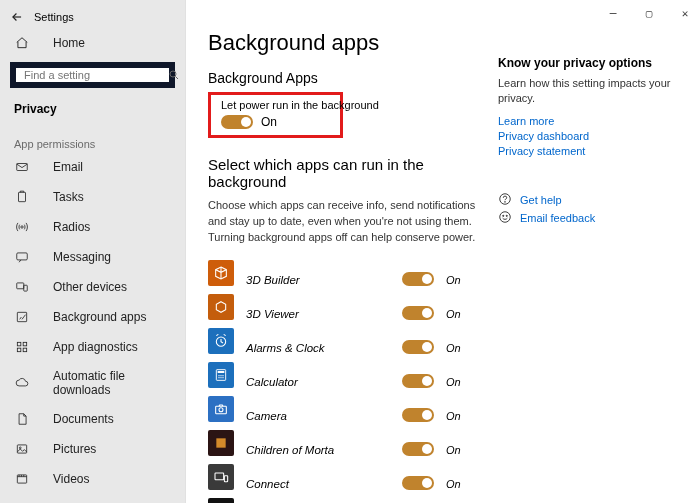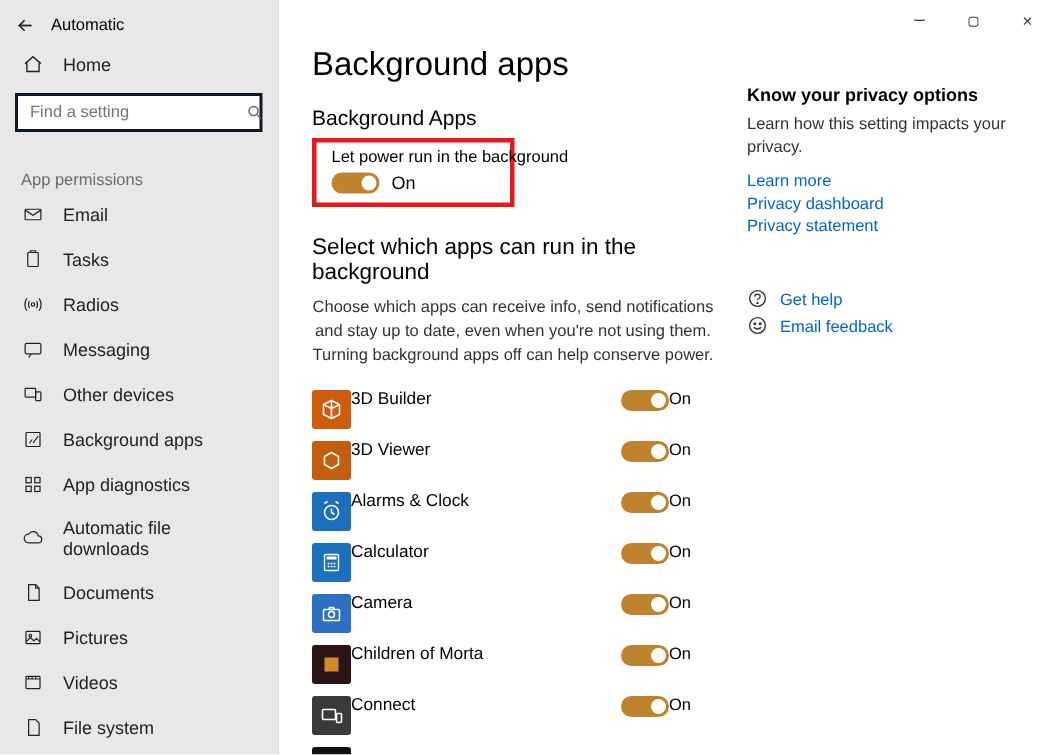--- a/index.html
+++ b/index.html
@@ -30,42 +30,42 @@
   
   .layout { display:flex; width:100%; height:100%; }
   .sidebar { width:186px; background: var(--bg-sidebar); padding:6px 0 0 0; display:flex; flex-direction:column; overflow:hidden; border-right:1px solid #e1e1e1;}
   .main { flex:1; display:flex; padding: 12px 12px 0 22px; gap: 22px; overflow:hidden; }
   .content { flex:1; }
   .rightpane { width:190px; padding-top:44px; }
 
   
   .sb-top { display:flex; align-items:center; gap:10px; padding:4px 10px; font-size:11px;}
   .arrow-back { width:14px; height:14px; display:flex; align-items:center; justify-content:center; color:#222; }
-  .sb-row { display:flex; align-items:center; gap:12px; padding:7px 14px; font-size:12px; cursor:pointer; color:#222;}
+  .sb-row { display:flex; align-items:center; gap:23px; padding:7px 14px; font-size:12px; cursor:pointer; color:#222;}
   .sb-icon { width:16px; height:16px; display:flex; align-items:center; justify-content:center; color:#222; flex:0 0 16px;}
-  .searchbox { margin:4px 10px 8px 10px; display:flex; align-items:center; border:2px solid #0f172a; background:#fff; height:26px; padding:0 6px; font-size:11px; color:#666;}
+  .searchbox { margin:4px 10px 8px 10px; display:flex; align-items:center; border:6px solid #0f172a; background:#fff; height:26px; padding:0 6px; font-size:11px; color:#666;}
   .searchbox input { border:none; outline:none; flex:1; font-size:11px; background:transparent;}
   .sb-header { padding:6px 14px 4px 14px; font-weight:600; font-size:12px;}
   .sb-subheader { padding:18px 14px 2px 14px; color:#6b6b6b; font-size:11px;}
 
   
   h1 { font-size:22px; font-weight:400; margin:18px 0 14px 0;}
   h2 { font-size:14px; font-weight:400; margin:0 0 6px 0;}
   h2.section { font-size:15px; font-weight:400; margin:18px 0 8px 0;}
-  .desc { font-size:11px; color:#333; line-height:1.45; margin:0 0 14px 0; max-width:360px;text-align:center;}
+  .desc { font-size:11px; color:#333; line-height:1.45; margin:0 0 14px 0; max-width:360px;}
 
   .highlight-box { border:3px solid var(--highlight-red); padding:4px 10px 6px 10px; width:135px; margin-top:2px;}
   .hl-label { font-size:11px; margin-bottom:4px; white-space:nowrap;}
   .hl-row { display:flex; align-items:center; gap:8px;}
 
   .toggle { width:32px; height:14px; border-radius:8px; background:var(--toggle-track); position:relative; flex:0 0 32px; }
   .toggle::after { content:""; position:absolute; right:2px; top:2px; width:10px; height:10px; border-radius:50%; background:#fff;}
 
   .app-list { display:flex; flex-direction:column; gap:8px; max-width:340px;}
-  .app-row { display:flex; align-items:flex-start; }
+  .app-row { display:flex; align-items:flex-end; gap:12px;font-style:italic;}
   .app-icon { width:26px; height:26px; border-radius:2px; display:flex; align-items:center; justify-content:center; color:#fff; font-size:12px; flex:0 0 26px;}
   .app-name { flex:1; font-size:11.5px; }
   .app-state { font-size:11px; width:30px;}
 
   
   .rp-title { font-weight:600; font-size:12px; margin-bottom:6px;}
   .rp-text { font-size:11px; color:#333; margin-bottom:8px; line-height:1.4;}
   .rp-link { font-size:11px; color:var(--link); margin-bottom:3px; cursor:pointer; display:block;}
   .rp-help { display:flex; align-items:flex-end; gap:8px; font-size:11px; color:var(--link); margin-top:4px; cursor:pointer;}
   .rp-help .ico { width:14px; height:14px; display:flex; align-items:center; justify-content:center; color:#333;}
@@ -85,21 +85,21 @@
 <div class="layout">
 
   <div class="sidebar">
     <div class="sb-top">
       <span class="arrow-back">
         <svg width="14" height="14" viewBox="0 0 24 24" fill="none" stroke="currentColor" stroke-width="2">
             <path d="M19 12H5"></path>
             <path d="M11 18l-6-6 6-6"></path>
           </svg>
       </span>
-      <span>Automatic</span>
+      <span>Settings</span>
     </div>
 
     <div class="sb-row">
       <span class="sb-icon">
         <svg width="14" height="14" viewBox="0 0 24 24" fill="none" stroke="currentColor" stroke-width="1.6">
             <path d="M3 11l9-8 9 8"></path>
             <path d="M5 10v10h14V10"></path>
           </svg>
       </span>
       <span>Home</span>
@@ -108,20 +108,21 @@
     <div class="searchbox">
       <input placeholder="Find a setting" style="">
       <span>
         <svg width="12" height="12" viewBox="0 0 24 24" fill="none" stroke="#666" stroke-width="2">
             <circle cx="10" cy="10" r="6"></circle>
             <path d="M20 20l-5-5"></path>
           </svg>
       </span>
     </div>
 
+    <div class="sb-header">Privacy</div>
 
     <div class="sb-subheader">App permissions</div>
 
     <div class="sb-row">
       <span class="sb-icon">
           <svg width="14" height="14" viewBox="0 0 24 24" fill="none" stroke="currentColor" stroke-width="1.4">
             <rect x="3" y="6" width="18" height="12" rx="1"></rect>
             <path d="M3 7l9 6 9-6"></path>
           </svg>
         </span>

